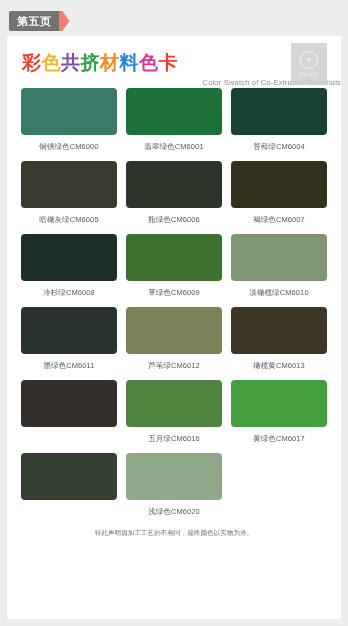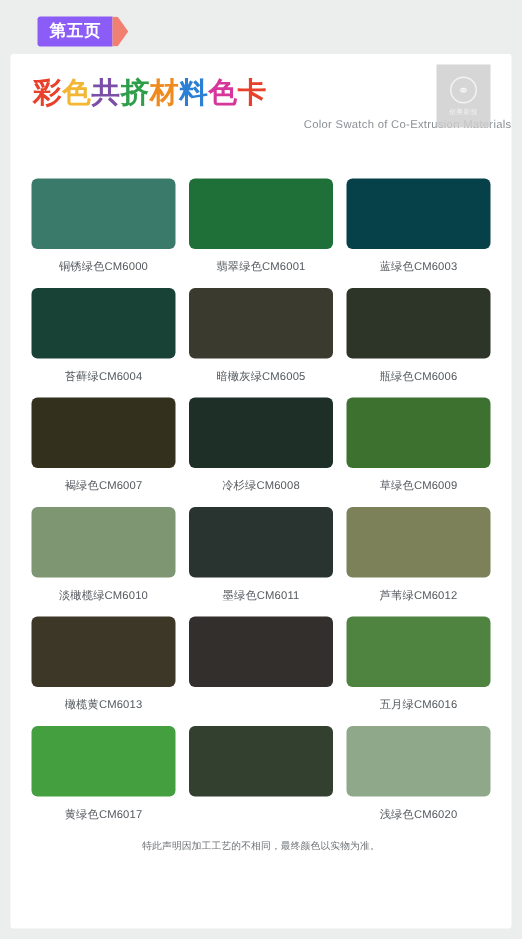--- a/index.html
+++ b/index.html
@@ -18,31 +18,30 @@
   .tab-wrap {
     position: absolute;
     top: 11px;
     left: 9px;
     height: 20px;
     display: flex;
     align-items: stretch;
     z-index: 5;
   }
   .tab-body {
-    background: #8b5cf6;
+    background: #737373;
     color: #ffffff;
     font-size: 11px;
     font-weight: bold;
     letter-spacing: 0.5px;
     display: flex;
     align-items: center;
     padding: 0 7px 0 8px;
     border-radius: 2px 0 0 2px;
     line-height: 1;
-    margin-left: 16px;
   }
   .tab-point {
     width: 11px;
     height: 20px;
     background: #ef8072;
     clip-path: polygon(0 0, 35% 0, 100% 50%, 35% 100%, 0 100%);
     border-radius: 0 2px 2px 0;
   }
 
   
@@ -53,21 +52,21 @@
     width: 334px;
     height: 583px;
     background: #ffffff;
     border-radius: 2px;
     overflow: hidden;
   }
 
   
   .header {
     position: relative;
-    height: 83px;
+    height: 52px;
     padding: 16px 0 0 15px;
   }
   .title {
     font-size: 19px;
     font-weight: bold;
     line-height: 1.15;
     letter-spacing: 0.5px;
     white-space: nowrap;
   }
   .title span { display: inline; }
@@ -171,24 +170,20 @@
   <div class="grid" id="swatch-grid">
       <div class="cell">
         <div class="chip" style="background: rgb(58, 122, 107);"></div>
         <div class="chip-label">铜锈绿色CM6000</div>
       </div>
       <div class="cell">
         <div class="chip" style="background: rgb(31, 112, 56);"></div>
         <div class="chip-label">翡翠绿色CM6001</div>
       </div>
       <div class="cell">
-        <div class="chip" style="background: rgb(6, 64, 73);"></div>
-        <div class="chip-label">蓝绿色CM6003</div>
-      </div>
-      <div class="cell">
         <div class="chip" style="background: rgb(25, 66, 55);"></div>
         <div class="chip-label">苔藓绿CM6004</div>
       </div>
       <div class="cell">
         <div class="chip" style="background: rgb(59, 58, 46);"></div>
         <div class="chip-label">暗橄灰绿CM6005</div>
       </div>
       <div class="cell">
         <div class="chip" style="background: rgb(44, 53, 39);"></div>
         <div class="chip-label">瓶绿色CM6006</div>

